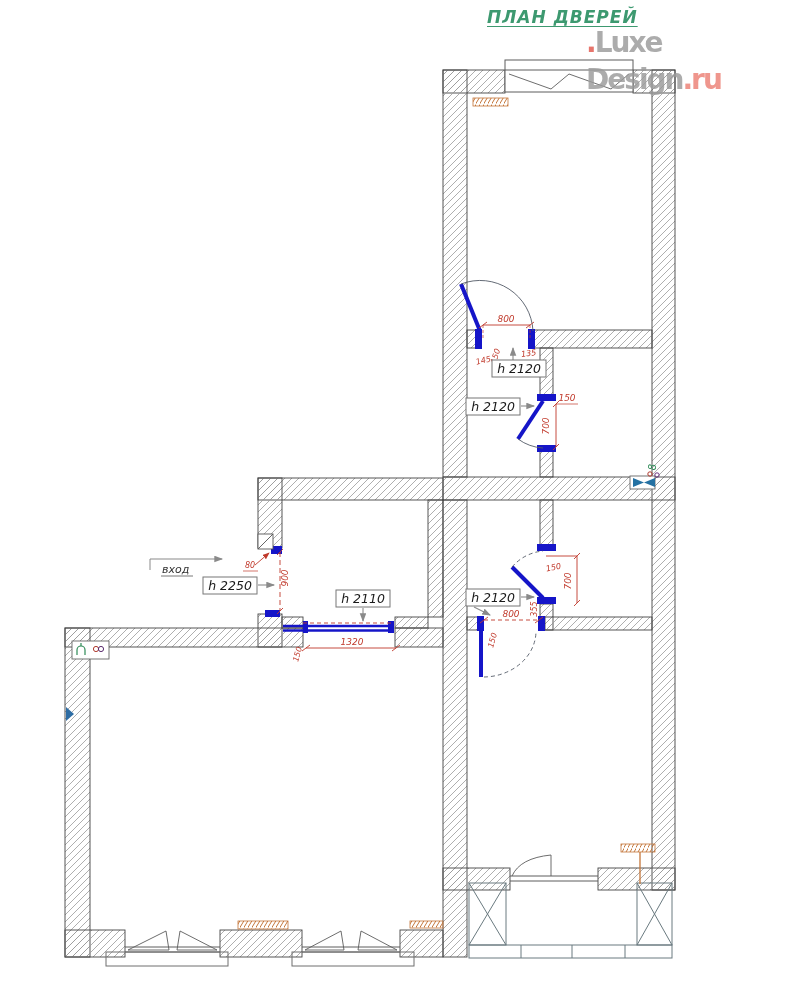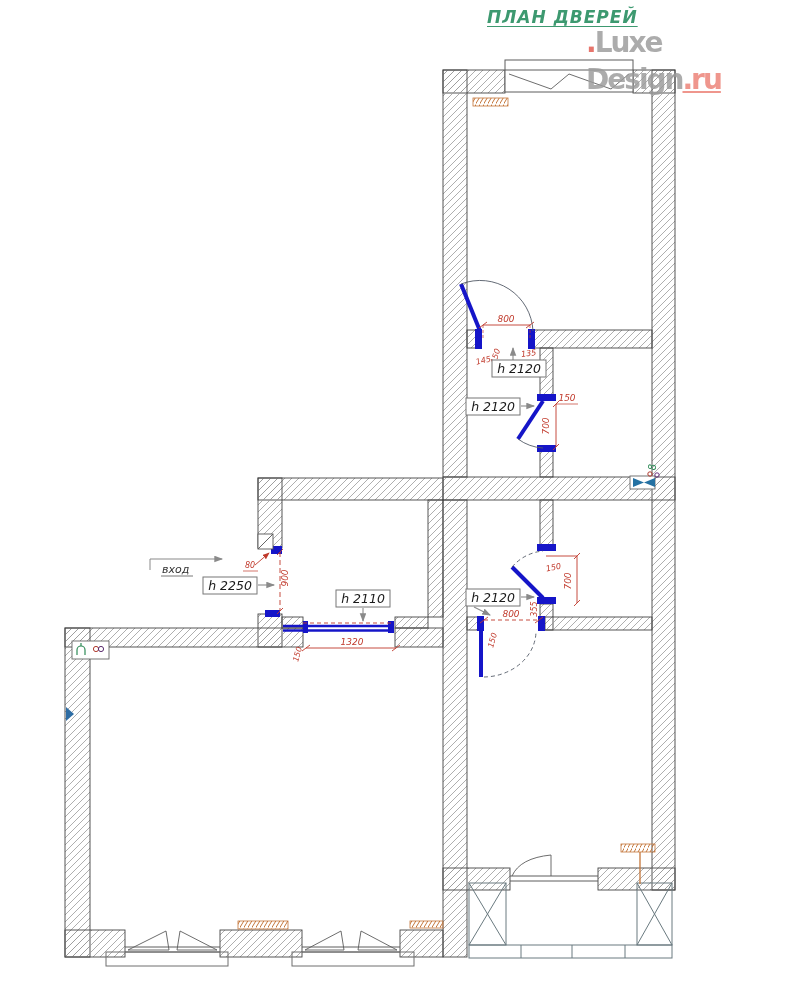--- a/index.html
+++ b/index.html
@@ -6,21 +6,21 @@
   #stage{position:relative;width:800px;height:1000px;background:#fff;overflow:hidden;
          font-family:"DejaVu Sans",sans-serif;}
   #plan-svg{position:absolute;left:0;top:0;}
   
   .plan-title{position:absolute;left:487px;top:7px;font:italic bold 17px "DejaVu Sans",sans-serif;
       color:#3d9970;letter-spacing:1px;text-decoration:underline;text-underline-offset:3px;}
   
   .logo{position:absolute;left:586px;top:24px;width:206px;opacity:.82;
       font-family:"DejaVu Sans",sans-serif;font-weight:bold;font-size:28px;line-height:37px;
       letter-spacing:-2px;color:#9b9b9b;}
-  .logo .red{color:#ec8075;text-decoration:underline;}
+  .logo .red{color:#ec8075;}
   .logo .dot{color:#e2574c;}
   
   text{font-family:"DejaVu Sans",sans-serif;}
   .dim{font-style:italic;font-size:9px;fill:#c0392b;}
   .dimS{font-style:italic;font-size:8px;fill:#c0392b;}
   .hboxt{font-style:italic;font-size:12.5px;fill:#1a1a1a;}
   .lbl{font-style:italic;font-size:11px;fill:#333;}
   .green{font-size:10px;fill:#2e8b57;font-style:italic;}
 </style>
 </head>

